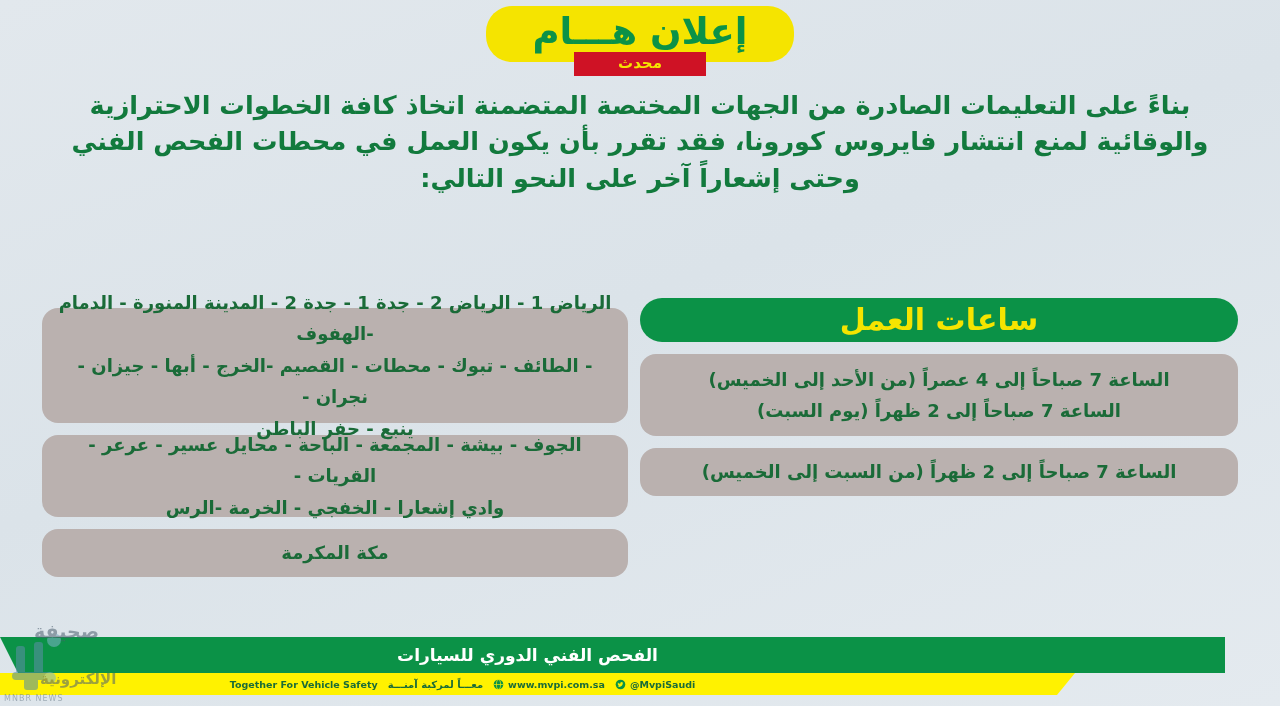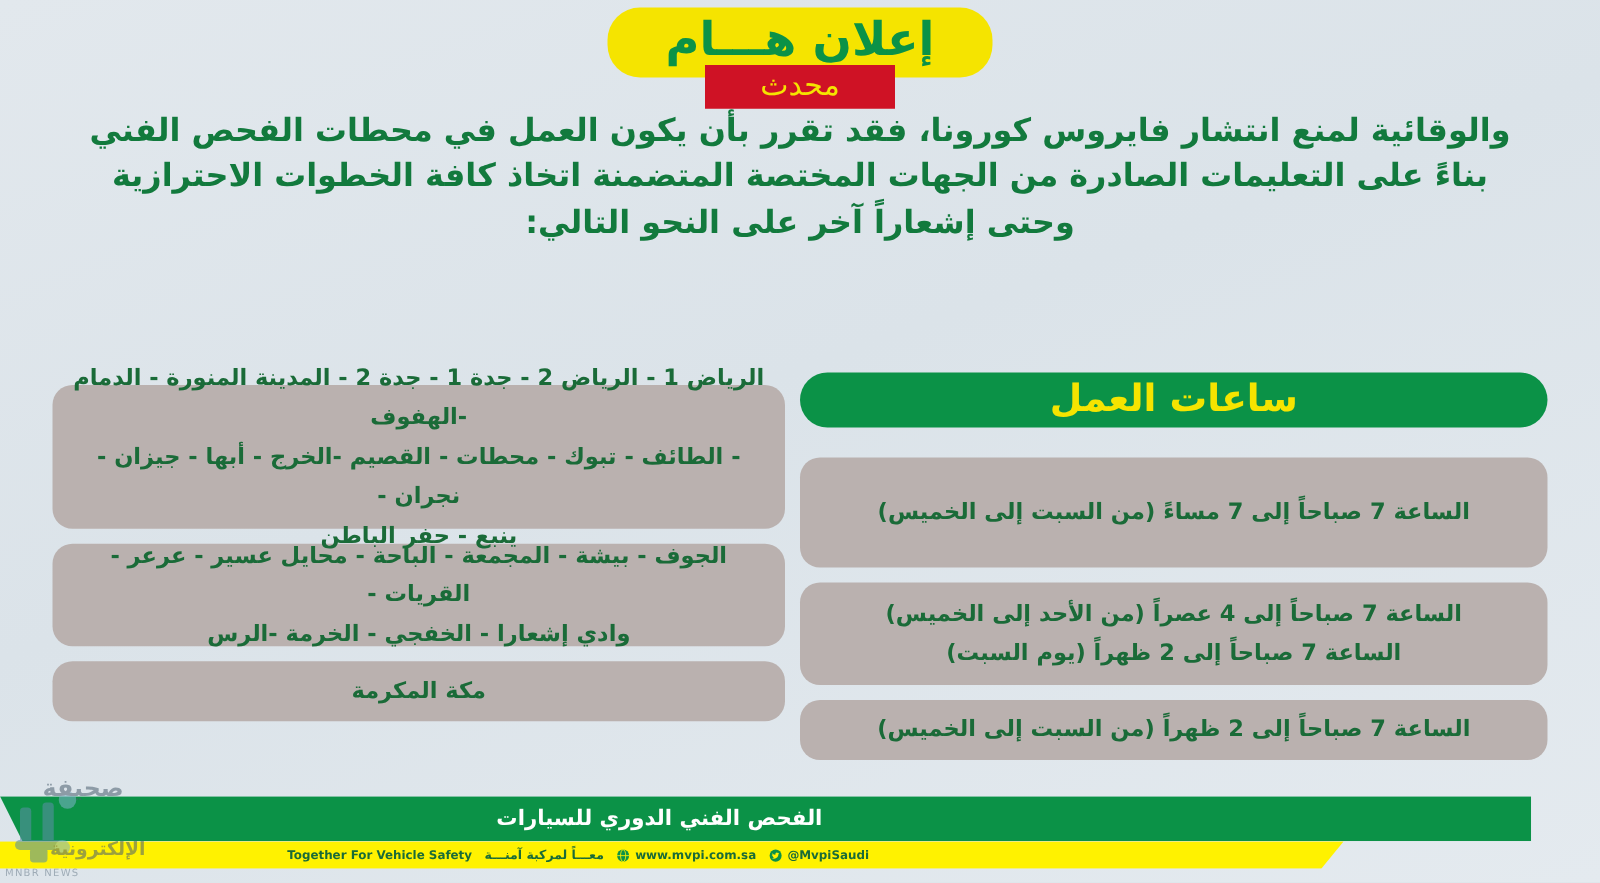--- a/index.html
+++ b/index.html
@@ -45,22 +45,22 @@
     top: 52px;
     left: 0;
     width: 1280px;
     text-align: center;
   }
   .title-sub {
     display: inline-block;
     background: #cf1225;
     color: #f5e400;
     padding: 2px 44px 4px 44px;
-    font-size: 24px;
-    font-weight: normal;
+    font-size: 15px;
+    font-weight: bold;
     line-height: 1.2;
   }
 
   
   .body-text {
     position: absolute;
     top: 88px;
     left: 45px;
     width: 1190px;
     text-align: center;
@@ -233,22 +233,22 @@
 <div id="root">
 
   <div class="title-wrap">
     <span class="title-pill">إعلان هـــام</span>
   </div>
   <div class="title-sub-wrap">
     <span class="title-sub">محدث</span>
   </div>
 
   <div class="body-text">
+    <span class="body-line">بناءً على التعليمات الصادرة من الجهات المختصة المتضمنة اتخاذ كافة الخطوات الاحترازية</span>
     <span class="body-line">والوقائية لمنع انتشار فايروس كورونا، فقد تقرر بأن يكون العمل في محطات الفحص الفني</span>
-    <span class="body-line">بناءً على التعليمات الصادرة من الجهات المختصة المتضمنة اتخاذ كافة الخطوات الاحترازية</span>
     <span class="tail-line">وحتى إشعاراً آخر على النحو التالي:</span>
   </div>
 
   <div class="table">
 
     <div class="col">
 
       <div class="cell r1">
         <span class="ln">الرياض 1 - الرياض 2 - جدة 1 - جدة 2 - المدينة المنورة - الدمام -الهفوف</span>
         <span class="ln">- الطائف - تبوك - محطات - القصيم -الخرج - أبها - جيزان - نجران -</span>
@@ -261,23 +261,20 @@
       </div>
 
       <div class="cell r3">
         <span class="ln">مكة المكرمة</span>
       </div>
     </div>
 
     <div class="col-hours">
       <div class="hdr">ساعات العمل</div>
 
-      <div class="cell r1-h">
-        <span class="ln">الساعة 7 صباحاً إلى 7 مساءً (من السبت إلى الخميس)</span>
-      </div>
 
       <div class="cell r2-h">
         <span class="ln">الساعة 7 صباحاً إلى 4 عصراً (من الأحد إلى الخميس)</span>
         <span class="ln">الساعة 7 صباحاً إلى 2 ظهراً (يوم السبت)</span>
       </div>
 
       <div class="cell r3-h">
         <span class="ln">الساعة 7 صباحاً إلى 2 ظهراً (من السبت إلى الخميس)</span>
       </div>
     </div>

